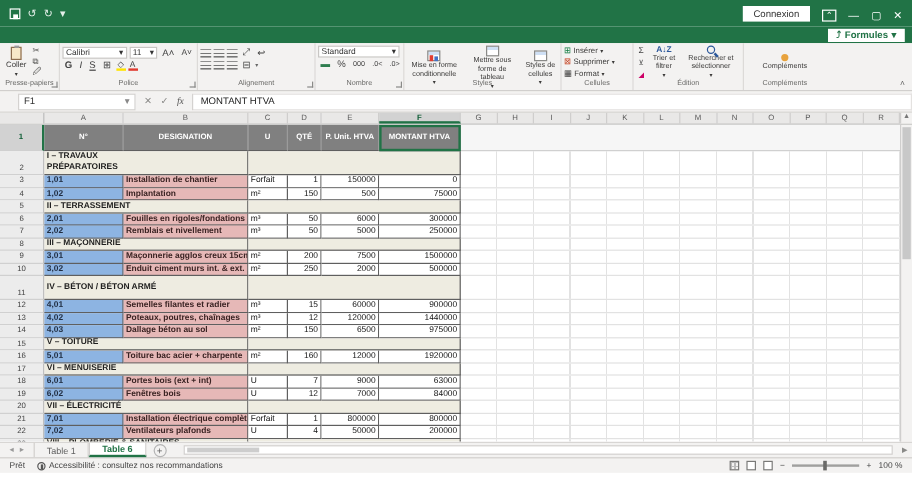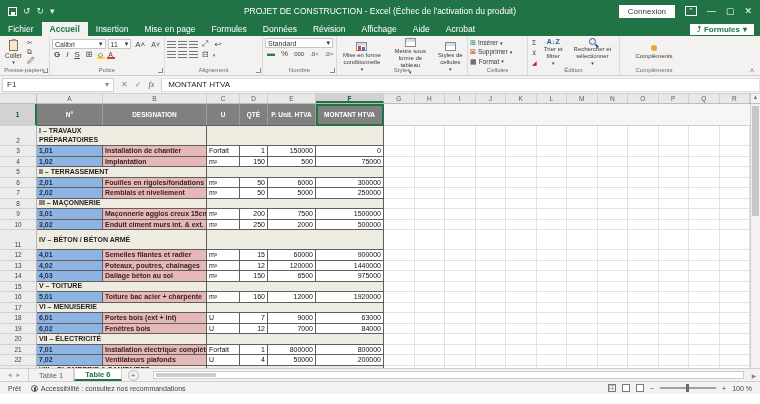--- a/index.html
+++ b/index.html
@@ -7,21 +7,21 @@
     font-family:"Liberation Sans", sans-serif; background:#fff; }
 
   
   .titlebar { height:22px; background:#217346; display:flex; align-items:center;
     color:#fff; font-size:8.5px; position:relative; }
   .qat { display:flex; align-items:center; gap:6px; padding-left:8px; }
   .save-ic { width:9px; height:9px; border:1px solid #fff; position:relative; display:inline-block; }
   .save-ic:before { content:""; position:absolute; left:2px; top:4px; width:4px; height:4px; background:#fff; }
   .qat .g { font-size:9px; color:#e4efe9; }
   .title-text { position:absolute; left:0; right:0; text-align:center; pointer-events:none; }
-  .tb-right { margin-left:auto; display:flex; align-items:center; gap:10px; padding-right:8px; z-index:2; }
+  .tb-right { margin-left:auto; display:flex; align-items:flex-end; gap:10px; padding-right:8px; z-index:2; }
   .connexion { background:#fff; color:#333; font-size:8px; padding:2px 9px; }
   .winbtn { font-size:9px; color:#fff; }
   .ribopt { border:1px solid #fff; font-size:7px; padding:0 2px; }
 
   
   .tabsbar { height:14px; background:#217346; display:flex; align-items:stretch; color:#fff; font-size:8.5px; position:relative; }
   .mtab { padding:0 8px; display:flex; align-items:center; }
   .mtab.active { background:#f3f2f1; color:#217346; font-weight:bold; }
   .searchbox { display:flex; align-items:center; gap:4px; padding:0 8px; }
   .bulb { width:7px; height:7px; border-radius:50%; border:1px solid #ffe28a; background:#ffd34d; display:inline-block; }
@@ -63,21 +63,21 @@
   .edit-left { display:flex; flex-direction:column; justify-content:space-between; font-size:7px; color:#444; padding:1px 2px; }
   .editbtn { display:flex; flex-direction:column; align-items:center; font-size:6px; color:#3b3a39; line-height:7px; justify-content:center; text-align:center; padding:0 2px; }
   .mag { width:7px; height:7px; border:1.5px solid #2b579a; border-radius:50%; position:relative; margin-bottom:1px; }
   .mag:after { content:""; position:absolute; width:4px; height:1.5px; background:#2b579a; transform:rotate(45deg); left:5px; top:6px; }
   .sortic { font-size:7px; color:#2b579a; font-weight:bold; margin-bottom:1px; }
   .dot { width:6px; height:6px; border-radius:50%; background:#e8a33d; margin-bottom:2px; }
   .chev { position:absolute; right:6px; bottom:1px; font-size:7px; color:#666; }
 
   
   .fbar { height:18px; background:#f3f2f1; border-bottom:1px solid #d1cfcd; display:flex; align-items:center; font-size:8px; }
-  .namebox { width:112px; height:14px; background:#fff; border:1px solid #d4d2d0; margin-left:2px;
+  .namebox { width:98px; height:14px; background:#fff; border:1px solid #d4d2d0; margin-left:15px;
     display:flex; align-items:center; justify-content:space-between; padding:0 4px; color:#333; }
   .fbtns { display:flex; gap:7px; padding:0 7px; color:#8a8a88; align-items:center; }
   .fx { font-style:italic; color:#555; font-family:"Liberation Serif", serif; }
   .fcontent { flex:1; background:#fff; height:14px; border:1px solid #e4e2e0; border-left:1px solid #d4d2d0;
     display:flex; align-items:center; padding-left:6px; color:#222; }
 
   
   .colhdrs { height:10px; display:flex; background:#e9e8e7; border-bottom:1px solid #bcbcbc; font-size:6.5px; color:#5a5a5a; }
   .gutcorner { width:37px; border-right:1px solid #bcbcbc; background:#e9e8e7; }
   .colh { flex:1; text-align:center; border-right:1px solid #cfcecd; line-height:10px; }
@@ -138,43 +138,30 @@
 </head>
 <body>
 
 <div class="titlebar">
   <div class="qat">
     <span class="save-ic"></span>
     <span class="g">↺</span>
     <span class="g">↻</span>
     <span class="g">▾</span>
   </div>
-  <div class="title-text">PROJET DE CONSTRUCTION - Excel (Échec de l'activation du produit)</div>
   <div class="tb-right">
     <span class="connexion">Connexion</span>
     <span class="ribopt">⌃</span>
     <span class="winbtn">—</span>
     <span class="winbtn">▢</span>
     <span class="winbtn">✕</span>
   </div>
 </div>
 
 <div class="tabsbar">
-  <div style="display:flex">
-      <div class="mtab">Fichier</div>
-      <div class="mtab active">Accueil</div>
-      <div class="mtab">Insertion</div>
-      <div class="mtab">Mise en page</div>
-      <div class="mtab">Formules</div>
-      <div class="mtab">Données</div>
-      <div class="mtab">Révision</div>
-      <div class="mtab">Affichage</div>
-      <div class="mtab">Aide</div>
-      <div class="mtab">Acrobat</div>
-    </div>
   <div class="share-btn">
     <span>⤴</span>
     <span>Formules</span>
     <span>▾</span>
   </div>
 </div>
 
 <div class="ribbon">
 
   <div class="rgroup" style="width:50px">

